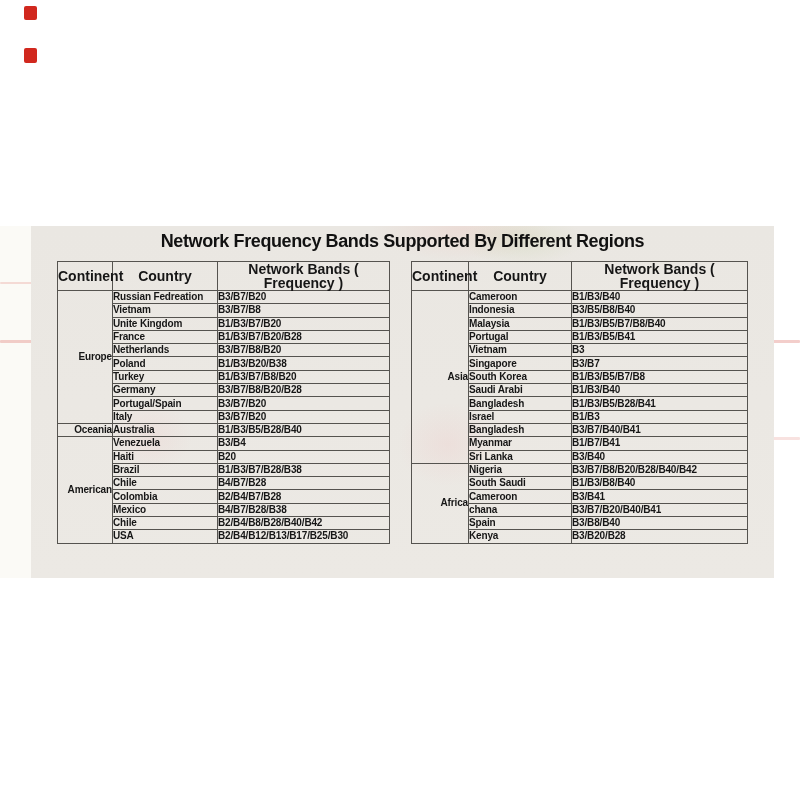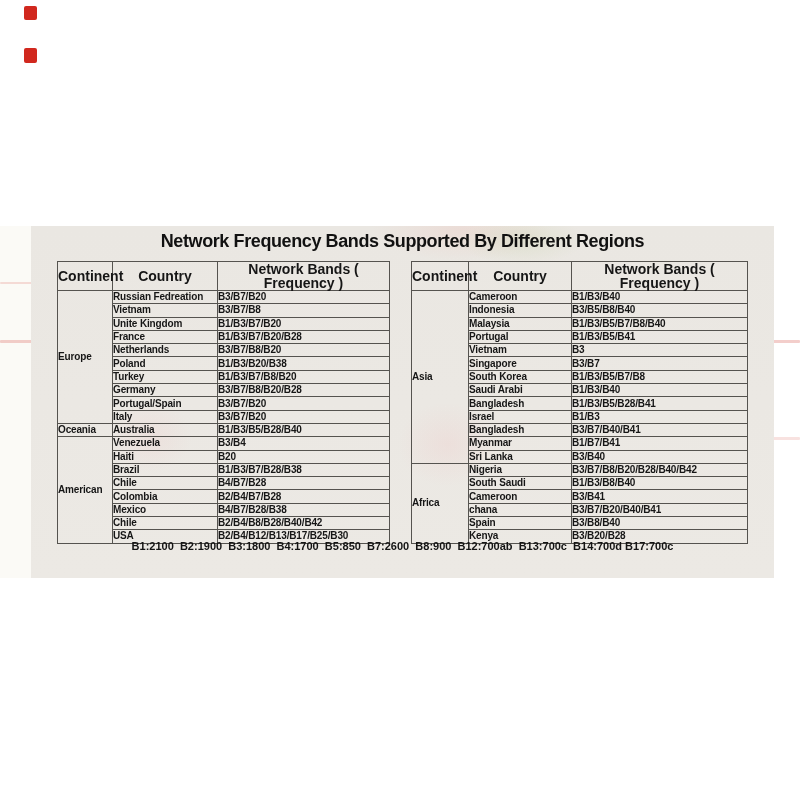--- a/index.html
+++ b/index.html
@@ -44,21 +44,21 @@
   table.bands-table td{border:1px solid #55534f;}
   table.bands-table{border:1.5px solid #45433f;}
   table.bands-table th{
     height:19px;font-size:14px;font-weight:700;text-align:center;
     padding:0;line-height:1;color:#161616;
   }
   table.bands-table td{
     height:12.3px;padding:0;line-height:1;font-size:10px;font-weight:600;
     letter-spacing:-0.15px;white-space:nowrap;overflow:hidden;color:#161616;
   }
-  td.continent{text-align:left;font-size:10.5px;}
+  td.continent{text-align:right;font-size:10.5px;}
   td.country,td.bands{padding-left:5px;}
   .footer{
     position:absolute;left:31px;top:540px;width:743px;
     text-align:center;font-size:11px;font-weight:600;line-height:13px;
     color:#141414;
   }
   .footer div{white-space:pre;}
 </style>
 </head>
 <body>
@@ -261,14 +261,13 @@
         <td class="bands">B3/B8/B40</td>
       </tr>
       <tr>
         <td class="country">Kenya</td>
         <td class="bands">B3/B20/B28</td>
       </tr>
     </tbody>
 </table>
 
 <div class="footer">
-  <div>B1:2100  B2:1900  B3:1800  B4:1700  B5:850  B7:2600  B8:900  B12:700ab  B13:700c  B14:700d B17:700c</div>
 </div>
 
 </body></html>

